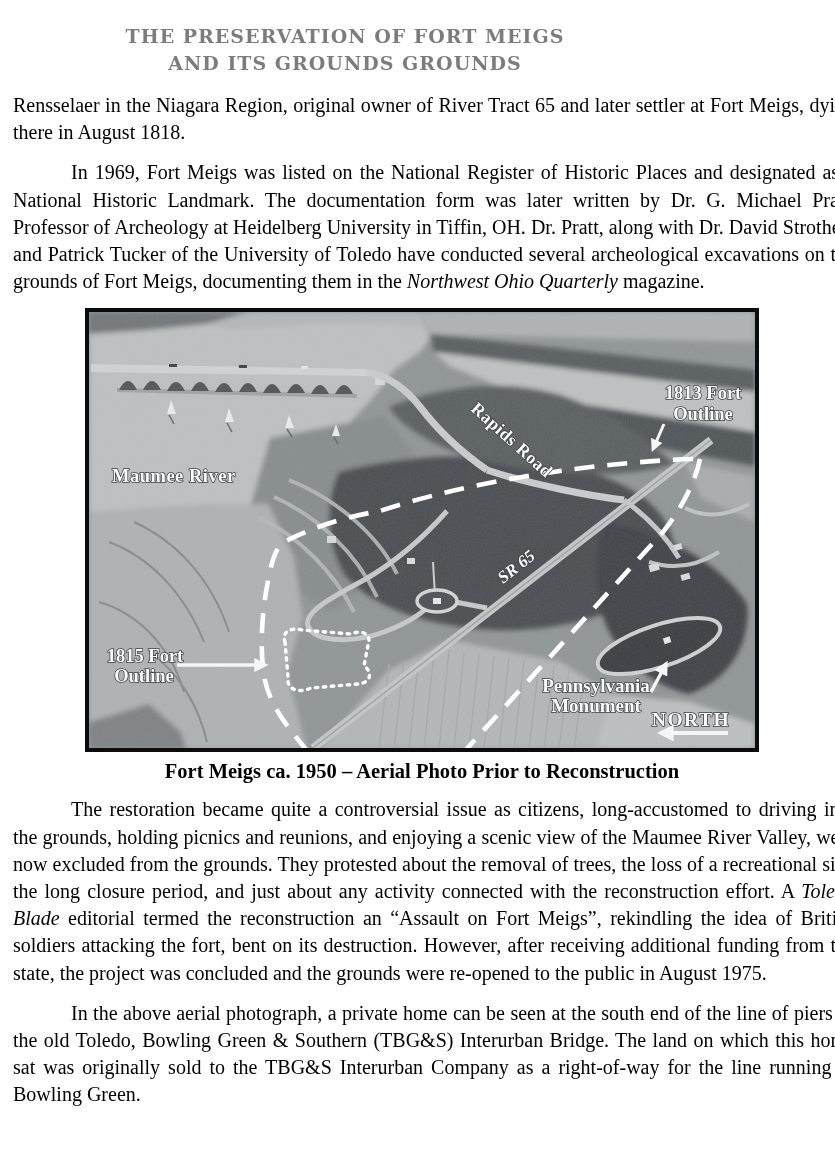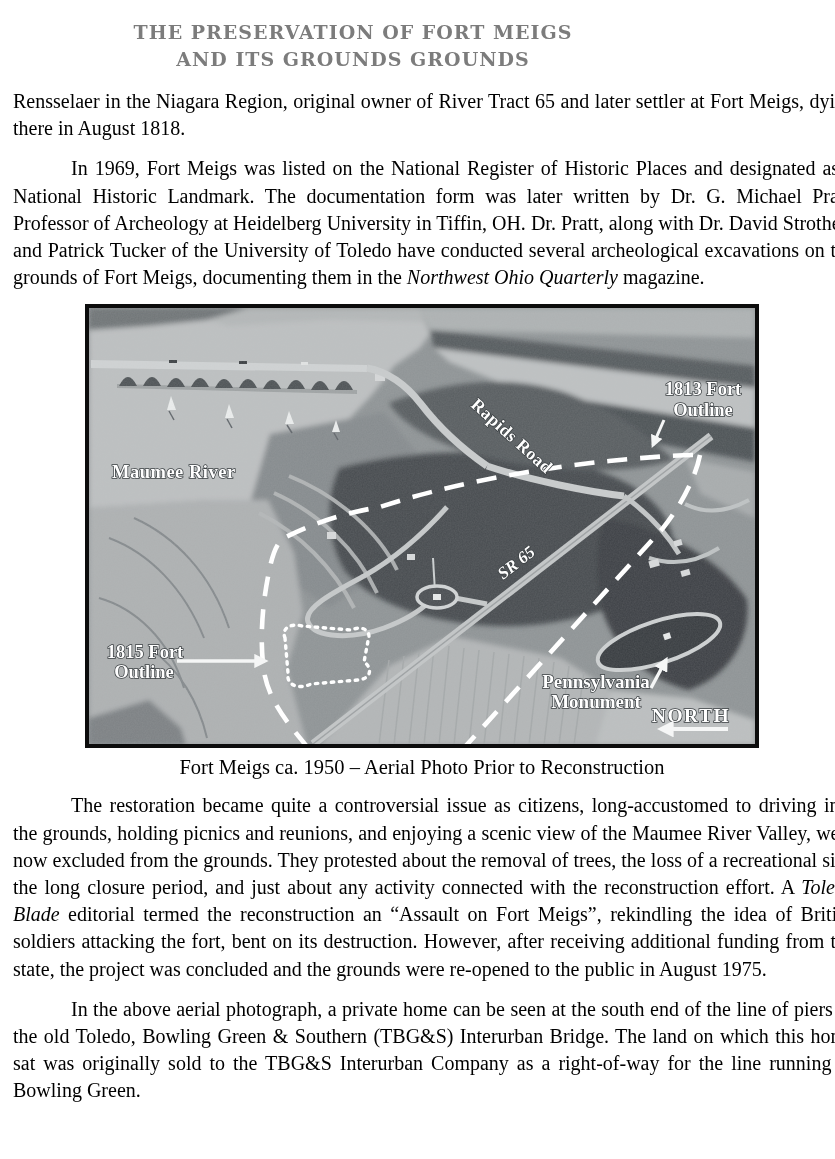--- a/index.html
+++ b/index.html
@@ -2,40 +2,40 @@
 <html><head>
 <meta charset="utf-8">
 <style>
   html,body{margin:0;padding:0;}
   body{
     width:835px;height:1159px;overflow:hidden;background:#ffffff;
     font-family:"Liberation Serif", serif;color:#000;
   }
   .page{position:relative;width:835px;height:1159px;overflow:hidden;background:#fff;}
   .doc-title{
-    width:690px;margin:8px;padding-top:11px;text-align:center;
+    width:690px;margin:0;padding-top:23px;text-align:center;
     font-family:"DejaVu Serif", serif;font-weight:bold;
     font-size:19px;line-height:27px;letter-spacing:1px;color:#7c7c7c;
   }
   .text-block{margin-left:13px;width:842px;}
   .text-block-top{margin-top:15px;}
   p.para{
     font-size:20px;line-height:27.2px;text-align:justify;
     margin:0 0 13px 0;
   }
   p.para.indent{text-indent:58px;}
   .photo-frame{
     box-sizing:content-box;width:666px;height:436px;
     border:4px solid #0c0c0c;margin:8px 0 0 85px;background:#9aa0a2;
     position:relative;overflow:hidden;
   }
   .photo-frame svg{display:block;}
   .caption{
     width:674px;margin:6px 0 12px 85px;text-align:center;
-    font-weight:normal;font-size:20.5px;line-height:26px;
+    font-weight:bold;font-size:20.5px;line-height:26px;
   }
   .ph-label{
     font-family:"Liberation Serif", serif;font-weight:bold;fill:#ffffff;
     paint-order:stroke;stroke:#3a3f42;stroke-width:1.5px;
   }
   .ph-arrow{stroke:#f5f6f6;fill:none;}
 </style>
 </head>
 <body>
 

